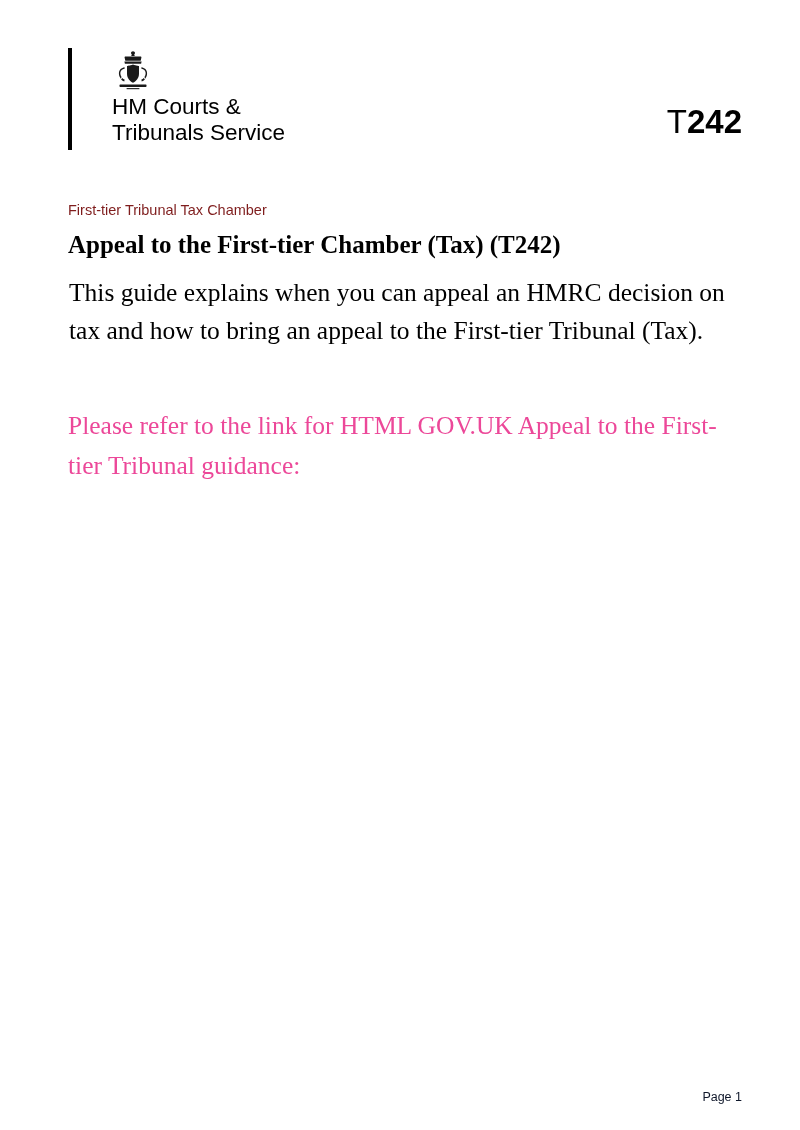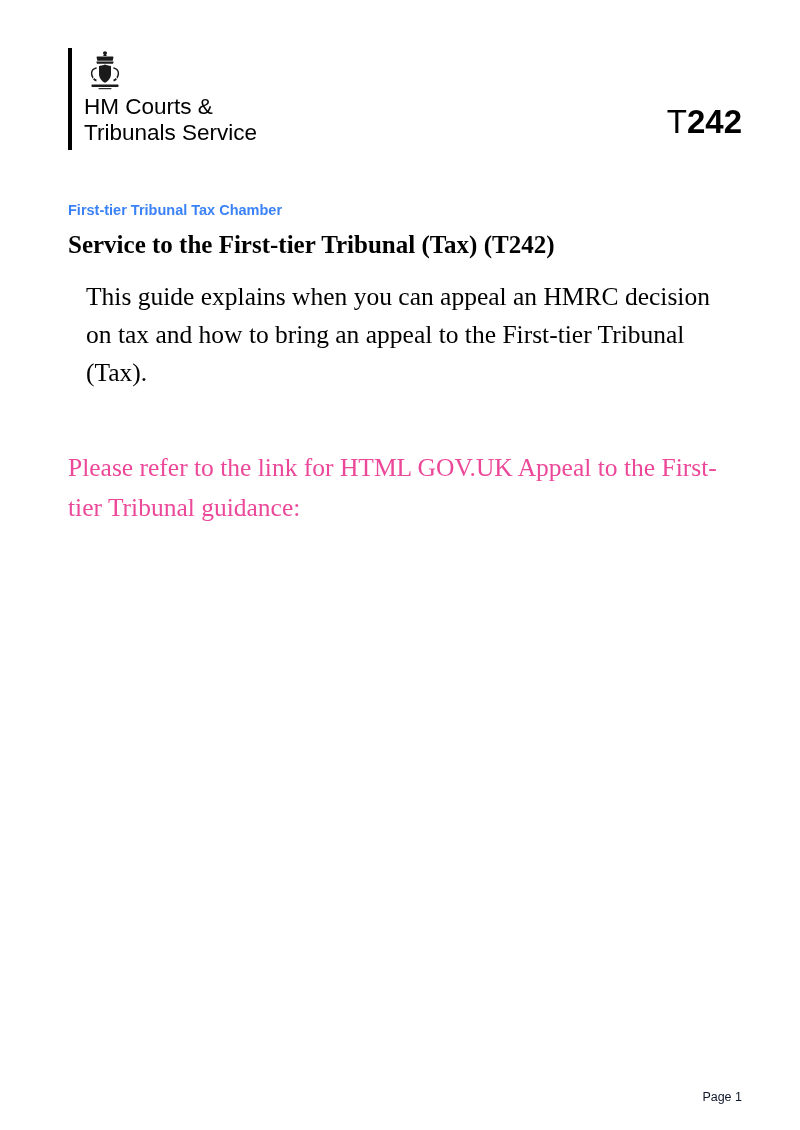--- a/index.html
+++ b/index.html
@@ -31,20 +31,21 @@
     right: 58px;
     height: 108px;
   }
 
   .logo-block {
     position: absolute;
     left: 0;
     top: 0;
     display: flex;
     align-items: stretch;
+    gap: 28px;
   }
 
   .logo-rule {
     width: 4px;
     background: #000000;
     margin-right: 12px;
     height: 102px;
   }
 
   .logo-content {
@@ -86,39 +87,38 @@
     position: absolute;
     top: 200px;
     left: 68px;
     width: 676px;
   }
 
   .chamber {
     font-family: "Liberation Sans", sans-serif;
     font-size: 14.5px;
     line-height: 20px;
-    color: #3b82f6;
+    color: #7f1d1d;
     margin: 0 0 10px 0;
-    font-weight: bold;
   }
 
   .doc-title {
     font-family: "Liberation Serif", serif;
     font-weight: 700;
     font-size: 25px;
     line-height: 30px;
     margin: 0 0 14px 0;
     color: #000000;
   }
 
   .lede {
     font-family: "Liberation Serif", serif;
     font-size: 25.5px;
     line-height: 38px;
-    margin: 18px;
+    margin: 1px;
     color: #000000;
   }
 
   .para {
     font-family: "Liberation Serif", serif;
     font-size: 25.5px;
     line-height: 40px;
     margin: 56px 0 0 0;
     color: #ec4899;
   }
@@ -168,20 +168,20 @@
     </div>
 
     <div class="form-code">
       <span class="code-prefix">T</span><span class="code-number">242</span>
     </div>
 
   </div>
 
   <div class="content">
     <p class="chamber">First-tier Tribunal Tax Chamber</p>
-    <h1 class="doc-title">Service to the First-tier Tribunal (Tax) (T242)</h1>
+    <h1 class="doc-title">Appeal to the First-tier Chamber (Tax) (T242)</h1>
     <p class="lede">This guide explains when you can appeal an HMRC decision on tax and how to bring an appeal to the First-tier Tribunal (Tax).</p>
     <p class="para">Please refer to the link for HTML GOV.UK Appeal to the First-tier Tribunal guidance:</p>
   </div>
 
   <div class="footer">Page 1</div>
 
 </div>
 
 </body></html>

